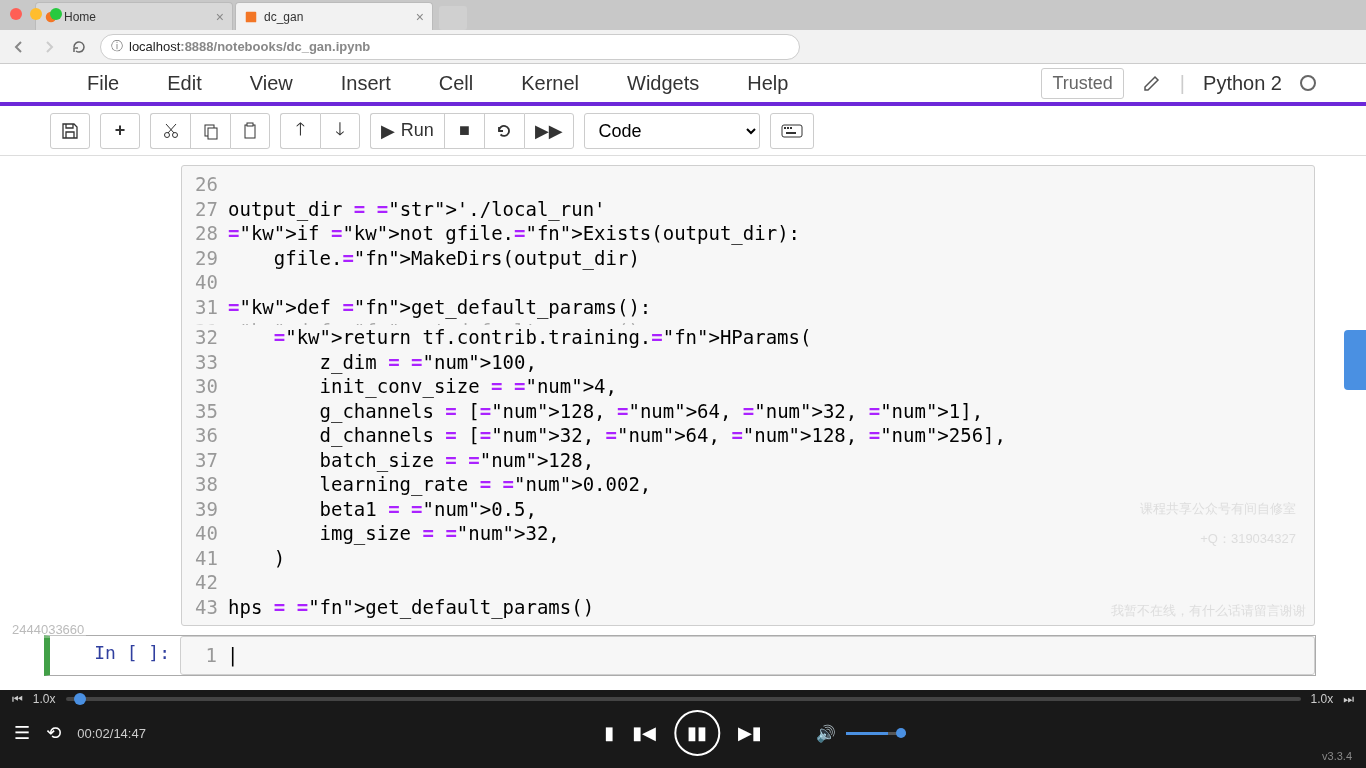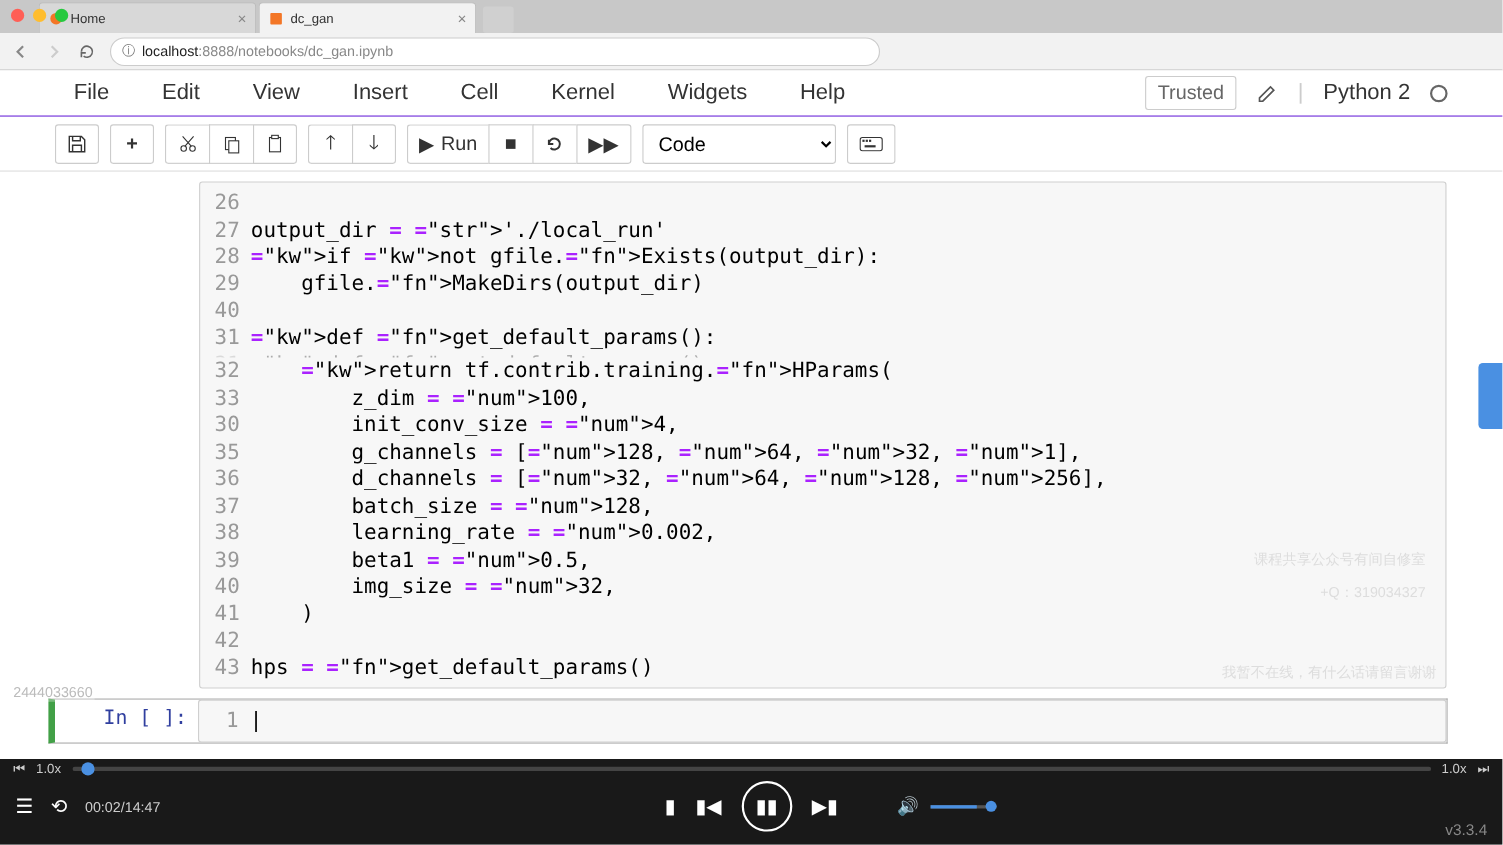--- a/index.html
+++ b/index.html
@@ -18,25 +18,25 @@
 .tab .favicon { width: 14px; height: 14px; flex-shrink: 0; }
 .tab .title { flex: 1; overflow: hidden; text-overflow: ellipsis; white-space: nowrap; }
 .tab .close { color: #888; font-size: 14px; cursor: pointer; }
 .tab-new { width: 28px; height: 24px; background: #d0d0d0; border-radius: 3px; margin-left: 4px; }
 .addr-bar { height: 34px; background: #f2f2f2; display: flex; align-items: center; padding: 0 10px; gap: 12px; border-bottom: 1px solid #ccc; }
 .nav-btn { width: 18px; height: 18px; display: flex; align-items: center; justify-content: center; color: #666; cursor: pointer; }
 .addr-field { flex: 1; height: 26px; border: 1px solid #ccc; border-radius: 13px; padding: 0 10px; display: flex; align-items: center; gap: 6px; background: #fff; max-width: 700px; }
 .addr-field .icon { color: #777; font-size: 12px; }
 .addr-field .url { font-size: 13px; color: #333; }
 .addr-field .url .host { color: #222; }
-.addr-field .url .path { color: #888; }
+.addr-field .url .path { color: #888; font-weight: bold; }
 
 
 .jupyter { background: #fff; }
-.menu-bar { height: 42px; display: flex; align-items: center; padding: 0 43px; border-bottom: 1px solid #6d28d9; font-size: 20px; color: #333; position: relative; }
+.menu-bar { height: 42px; display: flex; align-items: center; padding: 0 63px; border-bottom: 4px solid #6d28d9; font-size: 20px; color: #333; position: relative; }
 .menu-item { padding: 0 24px; cursor: pointer; }
 .menu-right { position: absolute; right: 50px; display: flex; align-items: center; gap: 18px; }
 .trusted { border: 1px solid #ccc; border-radius: 3px; padding: 4px 10px; color: #666; font-size: 18px; }
 .kernel-name { font-size: 20px; color: #333; }
 .kernel-dot { width: 16px; height: 16px; border: 2px solid #666; border-radius: 50%; display: inline-block; }
 
 .toolbar { height: 50px; display: flex; align-items: center; padding: 0 50px; gap: 10px; border-bottom: 1px solid #ddd; }
 .tb-group { display: flex; }
 .tb-btn { height: 36px; min-width: 40px; border: 1px solid #ccc; background: #fff; display: flex; align-items: center; justify-content: center; padding: 0 10px; font-size: 18px; color: #333; cursor: pointer; }
 .tb-group .tb-btn:not(:last-child) { border-right: none; }
@@ -67,21 +67,21 @@
 .progress-bar { flex: 1; height: 4px; background: #444; position: relative; border-radius: 2px; }
 .progress-thumb { position: absolute; left: 8px; top: -4px; width: 12px; height: 12px; background: #4a90e2; border-radius: 50%; }
 .controls-row { height: 50px; display: flex; align-items: center; padding: 0 14px; gap: 16px; position: relative; }
 .ctrl-btn { color: #fff; font-size: 18px; cursor: pointer; }
 .play-center { position: absolute; left: 50%; transform: translateX(-50%); display: flex; align-items: center; gap: 18px; }
 .play-circle { width: 46px; height: 46px; border: 2px solid #fff; border-radius: 50%; display: flex; align-items: center; justify-content: center; font-size: 18px; }
 .vol { position: absolute; right: 460px; display: flex; align-items: center; gap: 10px; }
 .vol-bar { width: 60px; height: 3px; background: #555; position: relative; }
 .vol-thumb { position: absolute; right: 0; top: -4px; width: 10px; height: 10px; background: #4a90e2; border-radius: 50%; }
 .vol-fill { position: absolute; left: 0; top: 0; height: 100%; background: #4a90e2; width: 70%; }
-.version { position: absolute; right: 14px; bottom: 6px; font-size: 14px; color: #888; }
+.version { position: absolute; right: 14px; bottom: 6px; font-size: 11px; color: #888; }
 .watermark { position: absolute; left: 10px; bottom: 130px; color: #bbb; font-size: 13px; background: rgba(255,255,255,0.3); padding: 1px 2px; }
 .side-tab { position: absolute; right: 0; top: 330px; width: 22px; height: 60px; background: #4a90e2; border-radius: 4px 0 0 4px; }
 .faint-text { position: absolute; right: 70px; color: #ddd; font-size: 13px; }
 </style>
 </head>
 <body>
 
 <div class="browser-chrome">
   <div class="tab-strip">
     <div class="traffic-lights">

